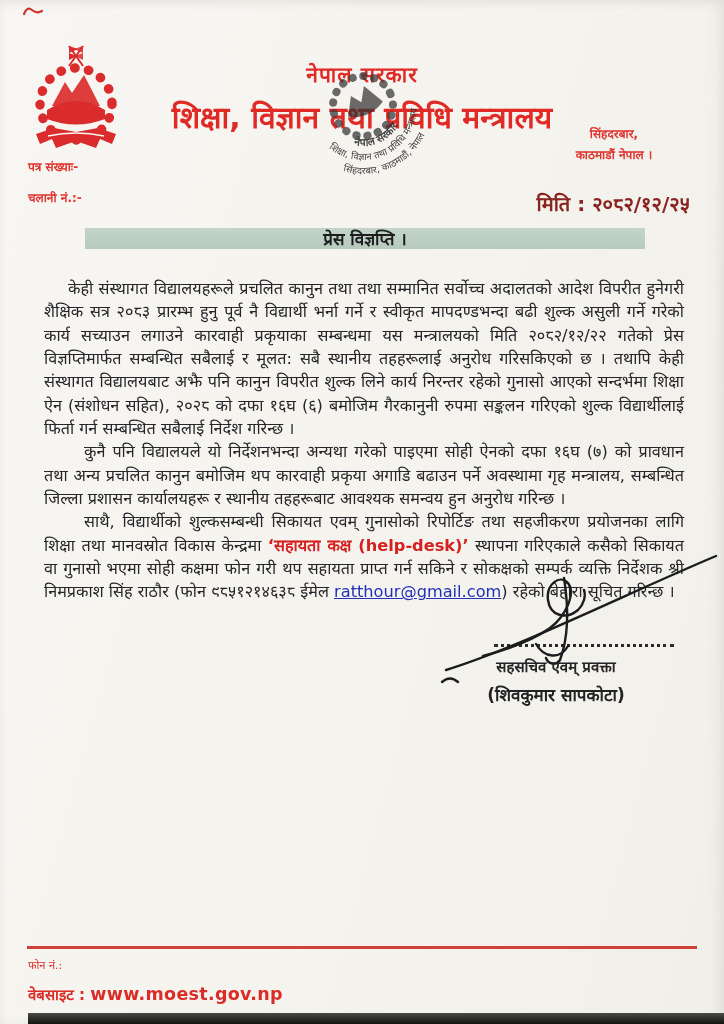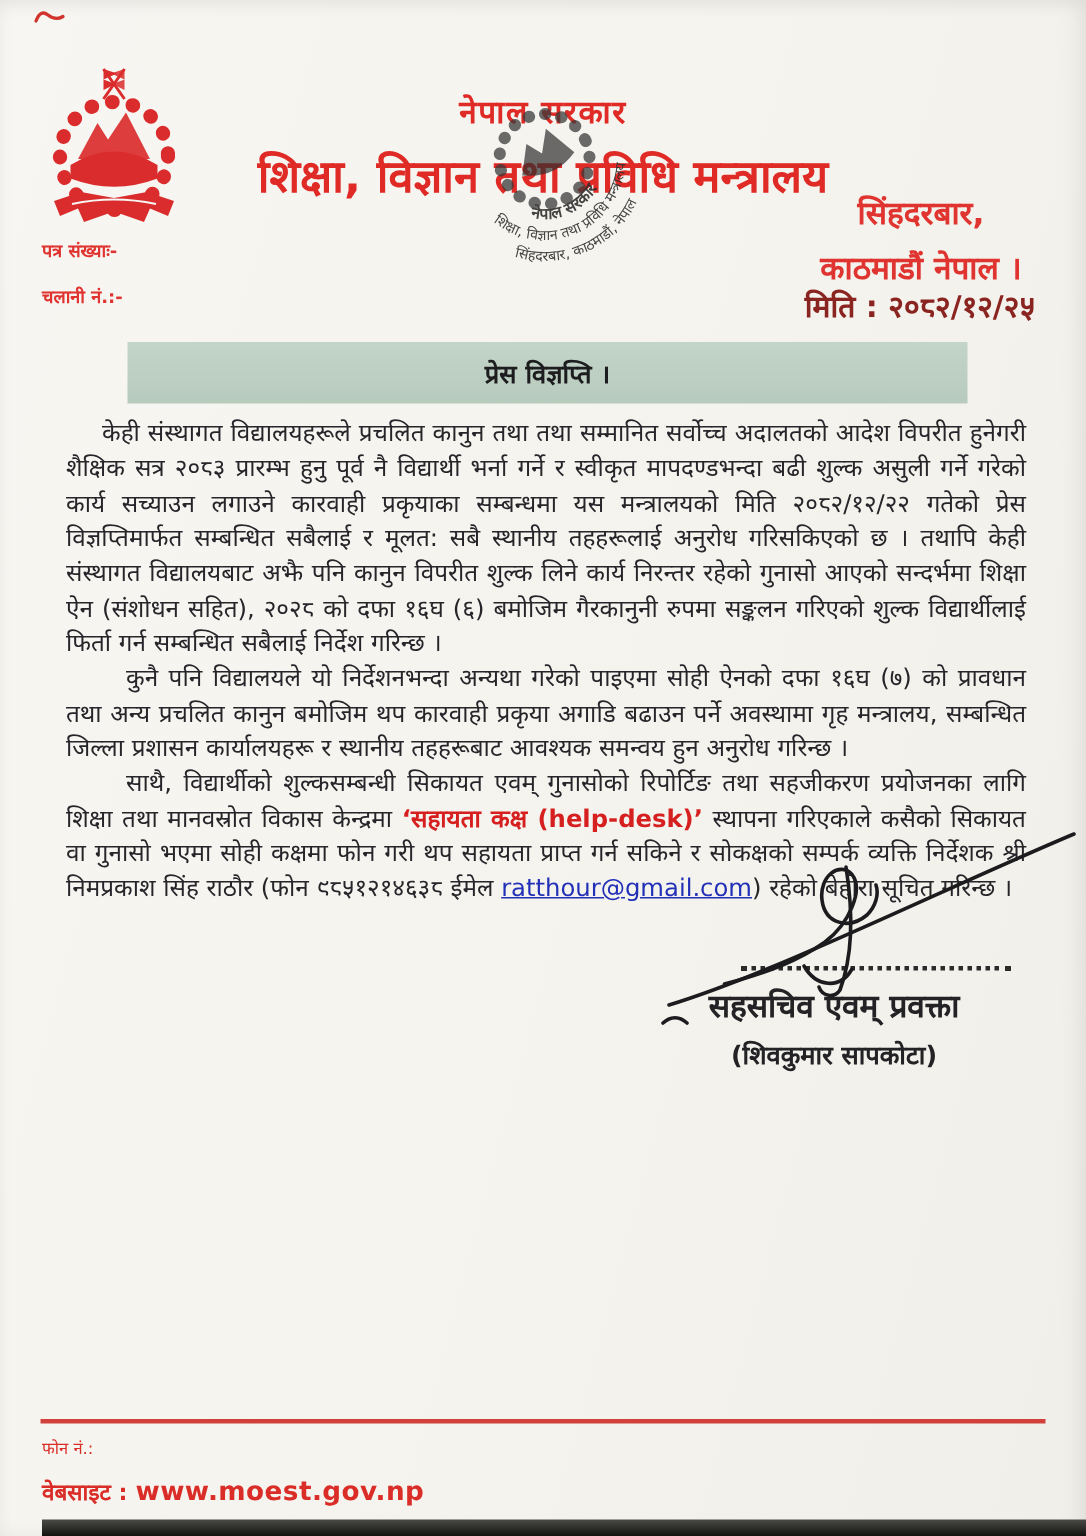--- a/index.html
+++ b/index.html
@@ -16,46 +16,46 @@
   .abs{position:absolute;}
 
   
   .corner-mark{left:22px;top:3px;}
   .emblem{left:26px;top:40px;}
   .header-center{left:140px;right:140px;top:60px;text-align:center;}
   .gov-line{font-size:21px;font-weight:bold;color:#e02a26;letter-spacing:1px;}
   .ministry-line{margin-top:8px;font-size:30px;font-weight:bold;color:#e02a26;}
   .stamp{left:283px;top:58px;opacity:.88;}
   .addr-block{left:526px;top:124px;width:176px;text-align:center;
-    font-size:21px;font-weight:bold;color:#e03430;line-height:1.75;}
+    font-size:12px;font-weight:bold;color:#e03430;line-height:1.75;}
   .letter-no{left:28px;top:158px;font-size:12px;font-weight:bold;color:#e03430;}
   .dispatch-no{left:28px;top:189px;font-size:12px;font-weight:bold;color:#e03430;}
   .date-line{right:34px;top:190px;font-size:20px;font-weight:bold;color:#8a2420;}
 
   
-  .press-bar{left:85px;top:228px;width:560px;height:41px;
+  .press-bar{left:85px;top:228px;width:560px;height:21px;
     background:linear-gradient(#c3d4c8,#b7cbbd);
     display:flex;align-items:center;justify-content:center;}
   .press-bar span{font-size:17px;font-weight:bold;color:#1d1d1f;}
 
   
   .body-text{left:44px;right:40px;top:277px;
     font-size:16.2px;line-height:1.44;text-align:justify;color:#26262a;}
   .body-text p{margin:0;}
   .p1{text-indent:24px;}
   .p2,.p3{text-indent:40px;}
   .highlight-red{color:#d61f1f;font-weight:bold;}
   .email-link{color:#2230b8;text-decoration:underline;cursor:pointer;}
 
   
   .sig-block{left:428px;top:548px;width:296px;}
   .sig-svg{position:absolute;left:0;top:0;pointer-events:none;}
   .dotted-line{margin:96px 0 0 66px;width:180px;border-bottom:3.2px dotted #2b2b2b;}
   .sig-text{margin-top:9px;text-align:center;padding-right:40px;}
-  .sig-designation{font-size:21px;font-weight:600;color:#232326;}
+  .sig-designation{font-size:15px;font-weight:600;color:#232326;}
   .sig-name{font-size:17px;font-weight:600;color:#232326;margin-top:7px;}
 
   
   .footer-line{left:27px;top:946px;width:670px;height:2.6px;background:#d2403c;}
   .phone-label{left:28px;top:957px;font-size:11px;font-weight:normal;color:#da2d28;}
   .website-row{left:28px;top:984px;font-size:15px;font-weight:bold;color:#da2d28;}
   .website-row .url{font-size:17.5px;letter-spacing:.3px;text-align:center;}
   .bottom-band{left:28px;right:0;top:1013px;height:11px;
     background:linear-gradient(#4a4a46,#131311);}
 </style>

